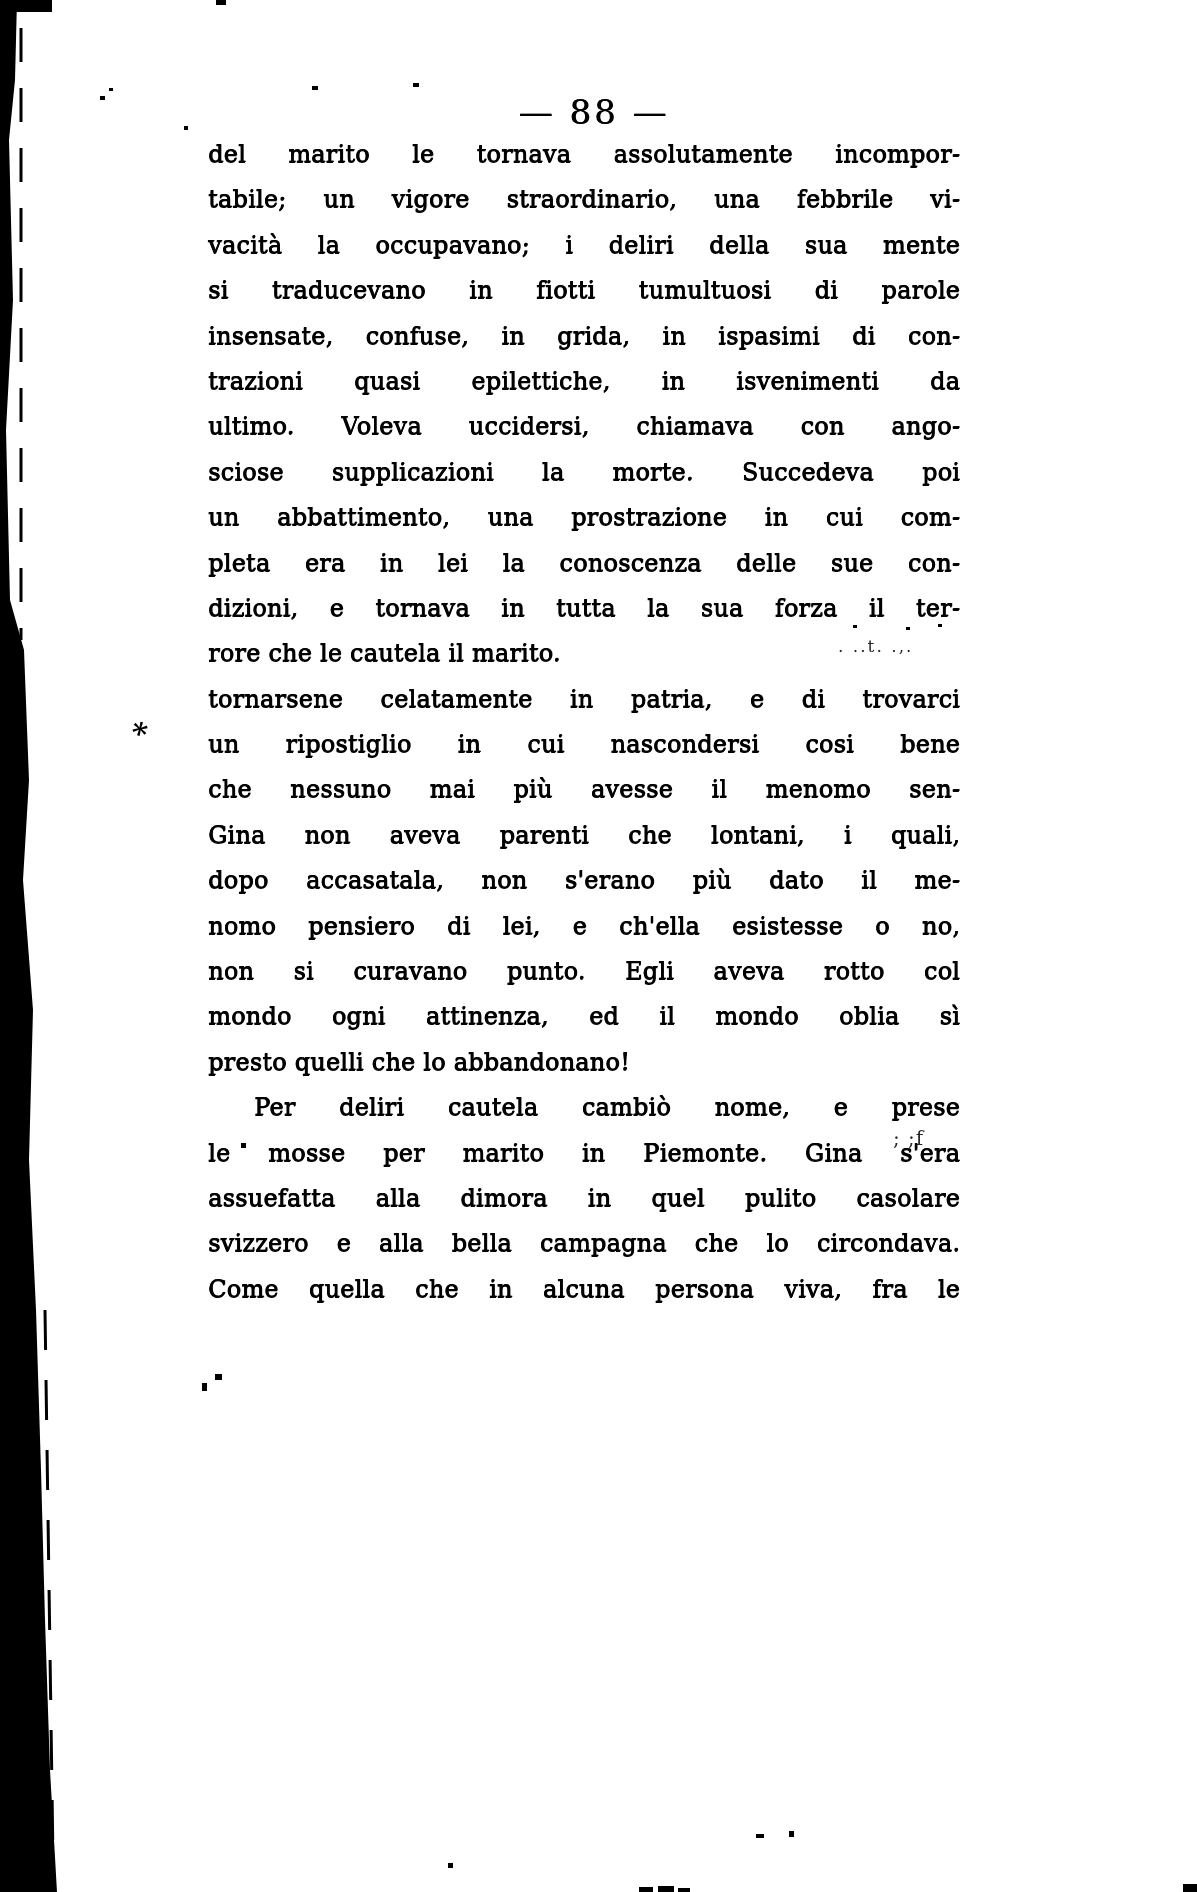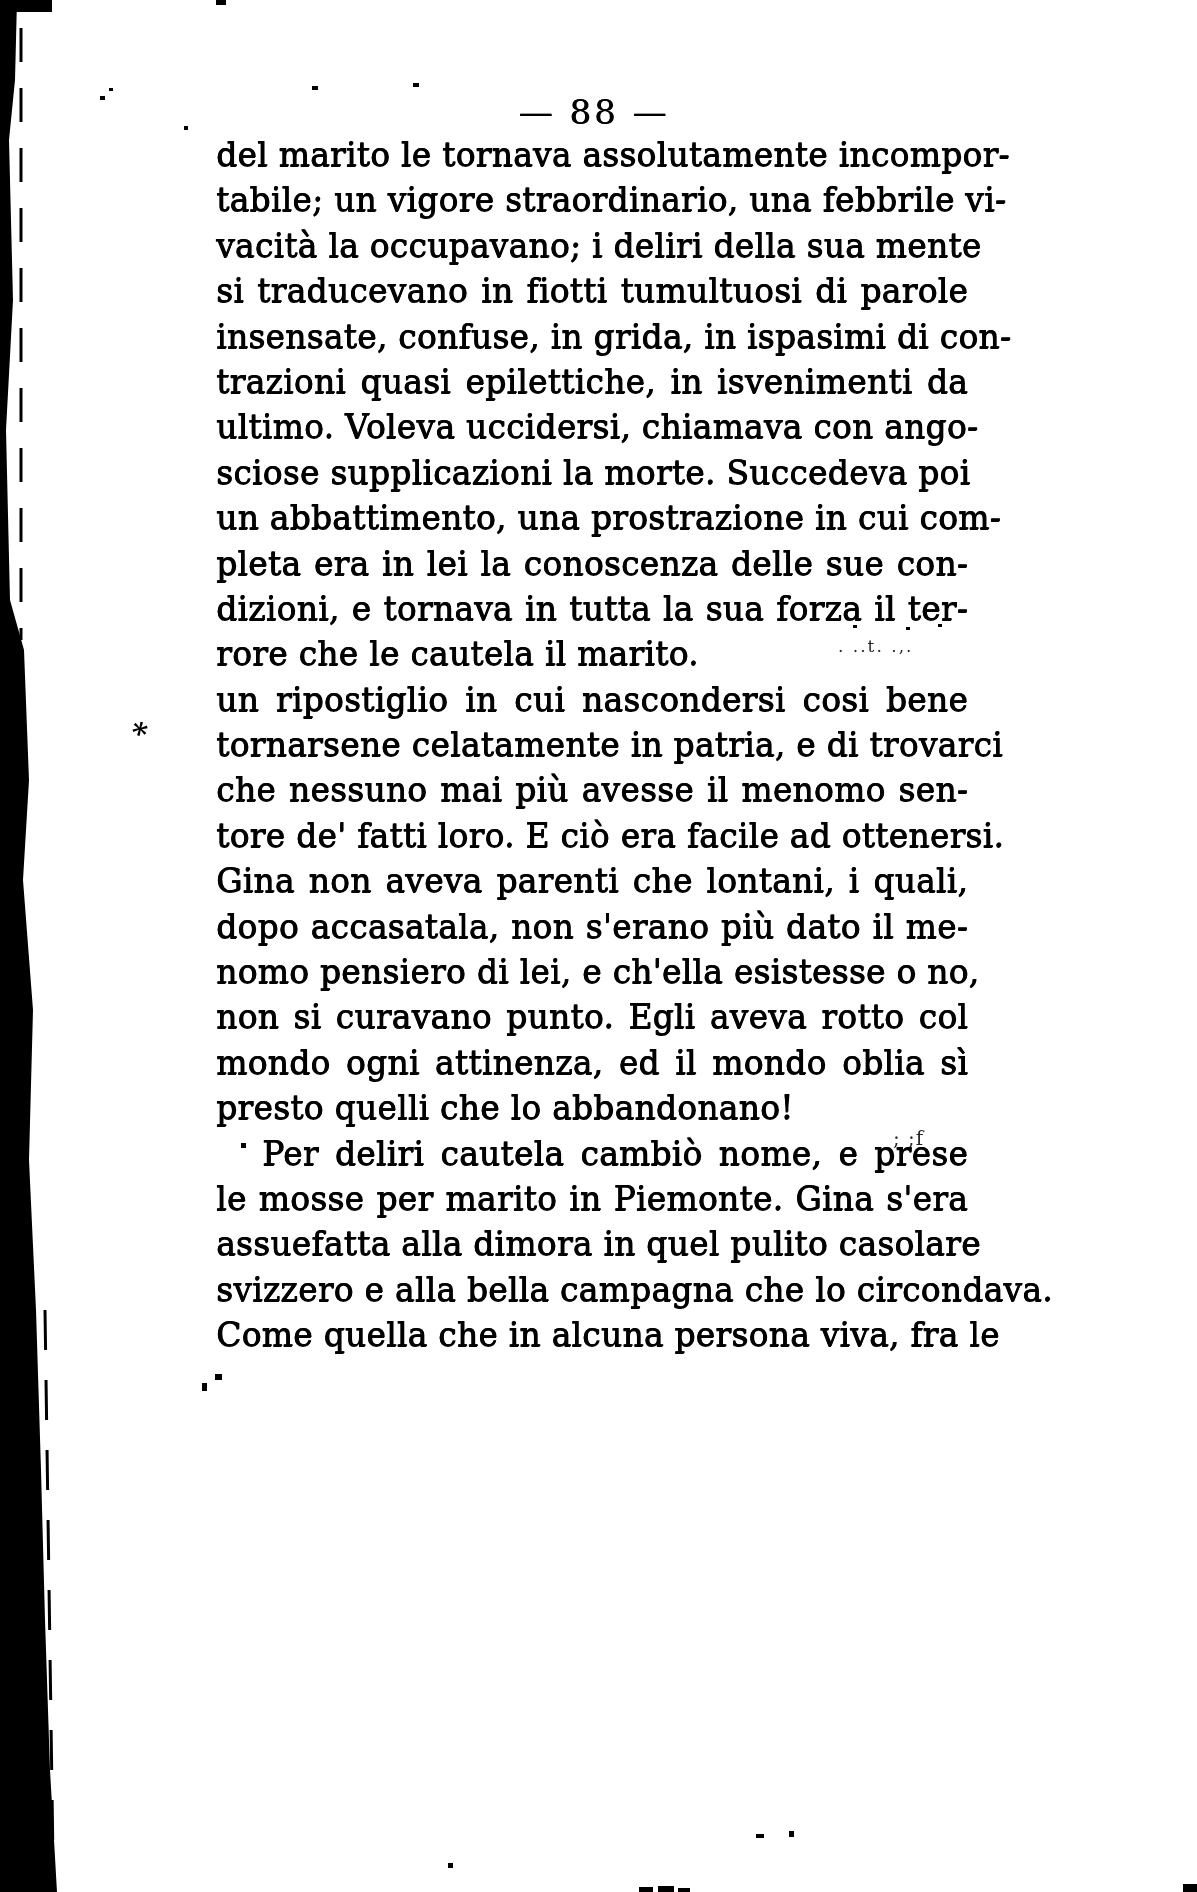--- a/index.html
+++ b/index.html
@@ -22,24 +22,24 @@
     top: 92px;
     width: 752px;
     text-align: center;
     font-size: 34px;
     font-weight: normal;
     letter-spacing: 3px;
     text-shadow: 0.6px 0.4px 0 #000;
   }
   .text-block {
     position: absolute;
-    left: 216px;
+    left: 208px;
     top: 132px;
     width: 752px;
-    font-size: 33px;
+    font-size: 24px;
     line-height: 45.4px;
     letter-spacing: 0.2px;
     text-shadow: 0.7px 0 0 #000, 0 0.5px 0 #000;
   }
   .line {
     height: 45.4px;
     text-align: justify;
     text-align-last: justify;
     text-justify: inter-word;
     white-space: nowrap;
@@ -104,24 +104,23 @@
     <div class="line">vacità la occupavano; i deliri della sua mente</div>
     <div class="line">si traducevano in fiotti tumultuosi di parole</div>
     <div class="line">insensate, confuse, in grida, in ispasimi di con-</div>
     <div class="line">trazioni quasi epilettiche, in isvenimenti da</div>
     <div class="line">ultimo. Voleva uccidersi, chiamava con ango-</div>
     <div class="line">sciose supplicazioni la morte. Succedeva poi</div>
     <div class="line">un abbattimento, una prostrazione in cui com-</div>
     <div class="line">pleta era in lei la conoscenza delle sue con-</div>
     <div class="line">dizioni, e tornava in tutta la sua forza il ter-</div>
     <div class="line end">rore che le cautela il marito.</div>
+    <div class="line">tornarsene celatamente in patria, e di trovarci</div>
     <div class="line">un ripostiglio in cui nascondersi cosi bene</div>
-    <div class="line">tornarsene celatamente in patria, e di trovarci</div>
     <div class="line">che nessuno mai più avesse il menomo sen-</div>
-    <div class="line">tore de' fatti loro. E ciò era facile ad ottenersi.</div>
     <div class="line">Gina non aveva parenti che lontani, i quali,</div>
     <div class="line">dopo accasatala, non s'erano più dato il me-</div>
     <div class="line">nomo pensiero di lei, e ch'ella esistesse o no,</div>
     <div class="line">non si curavano punto. Egli aveva rotto col</div>
     <div class="line">mondo ogni attinenza, ed il mondo oblia sì</div>
     <div class="line end">presto quelli che lo abbandonano!</div>
     <div class="line ind">Per deliri cautela cambiò nome, e prese</div>
     <div class="line">le mosse per marito in Piemonte. Gina s'era</div>
     <div class="line">assuefatta alla dimora in quel pulito casolare</div>
     <div class="line">svizzero e alla bella campagna che lo circondava.</div>

